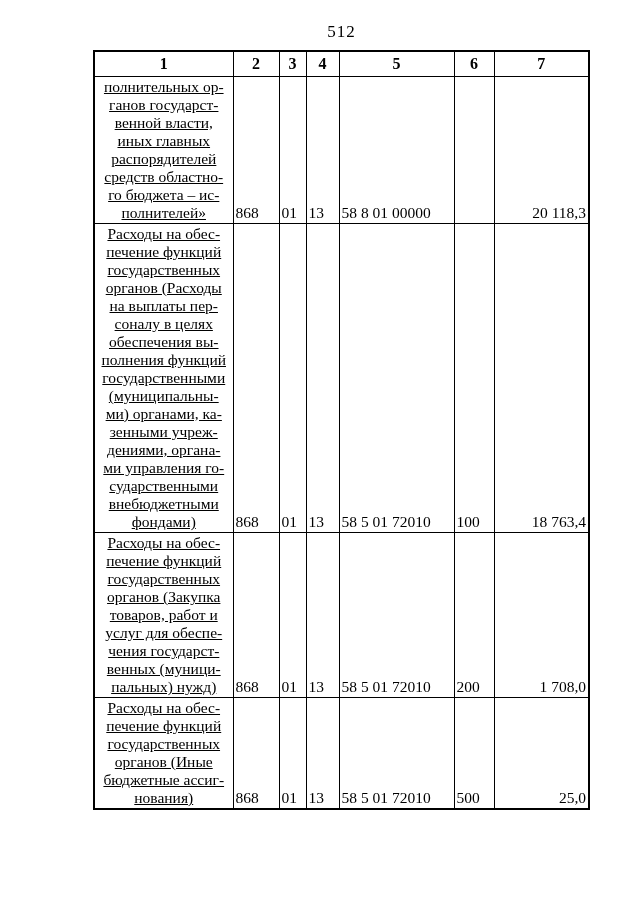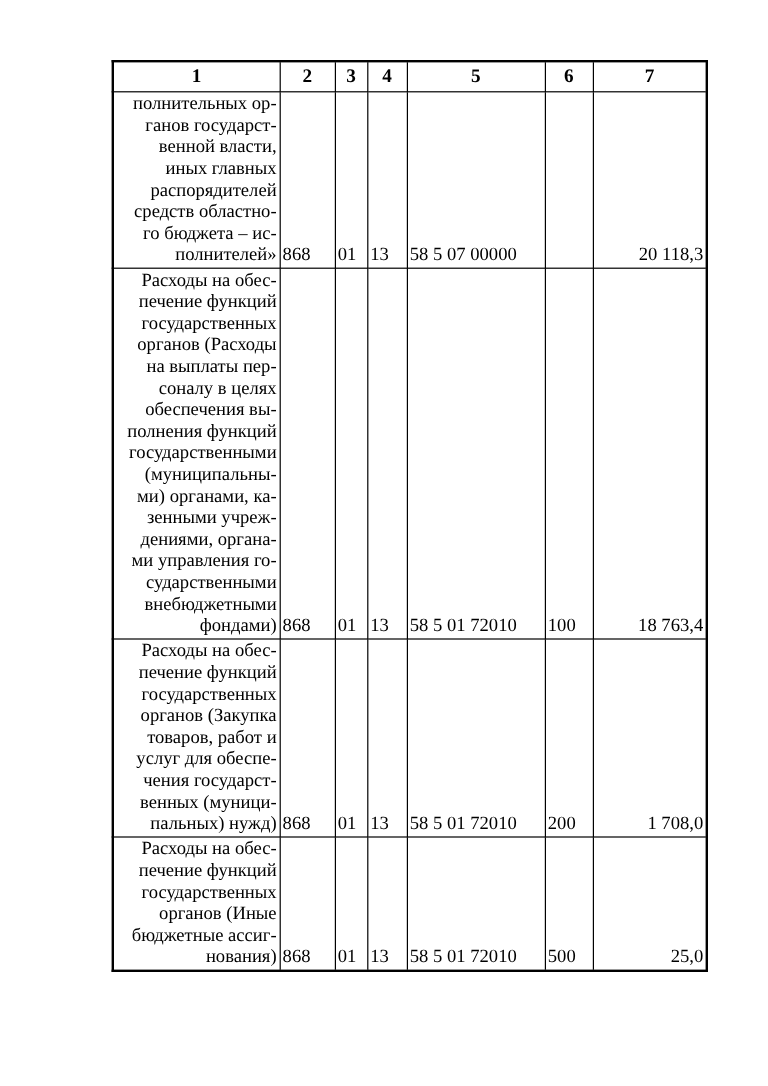--- a/index.html
+++ b/index.html
@@ -42,44 +42,46 @@
     overflow: hidden;
   }
   table.budget th {
     font-weight: bold;
     text-align: center;
     height: 22px;
     font-size: 16px;
   }
   td.c-name {
     vertical-align: top;
-    text-align: right;
+    text-align: center;
     padding-left: 4px;
     padding-right: 2px;
     white-space: pre-line;
+    text-decoration: underline;
   }
   td.c-mid {
     vertical-align: bottom;
     text-align: left;
     padding-bottom: 2px;
   }
   td.c-amount {
     vertical-align: bottom;
     text-align: right;
     padding-right: 5px;
     padding-bottom: 2px;
     white-space: nowrap;
   }
   tr.r-last td { height: 40px; }
 </style>
 </head>
 <body>
 
 <div class="page">
 
+  <div class="page-number">512</div>
 
   <table class="budget">
     <colgroup>
       <col style="width:139px">
       <col style="width:46px">
       <col style="width:27px">
       <col style="width:33px">
       <col style="width:115px">
       <col style="width:40px">
       <col style="width:95px">
@@ -101,21 +103,21 @@
 ганов государст-
 венной власти,
 иных главных
 распорядителей
 средств областно-
 го бюджета – ис-
 полнителей»</td>
         <td class="c-mid">868</td>
         <td class="c-mid">01</td>
         <td class="c-mid">13</td>
-        <td class="c-mid">58 5 07 00000</td>
+        <td class="c-mid">58 8 01 00000</td>
         <td class="c-mid"></td>
         <td class="c-amount">20 118,3</td>
       </tr>
       <tr>
         <td class="c-name">Расходы на обес-
 печение функций
 государственных
 органов (Расходы
 на выплаты пер-
 соналу в целях

